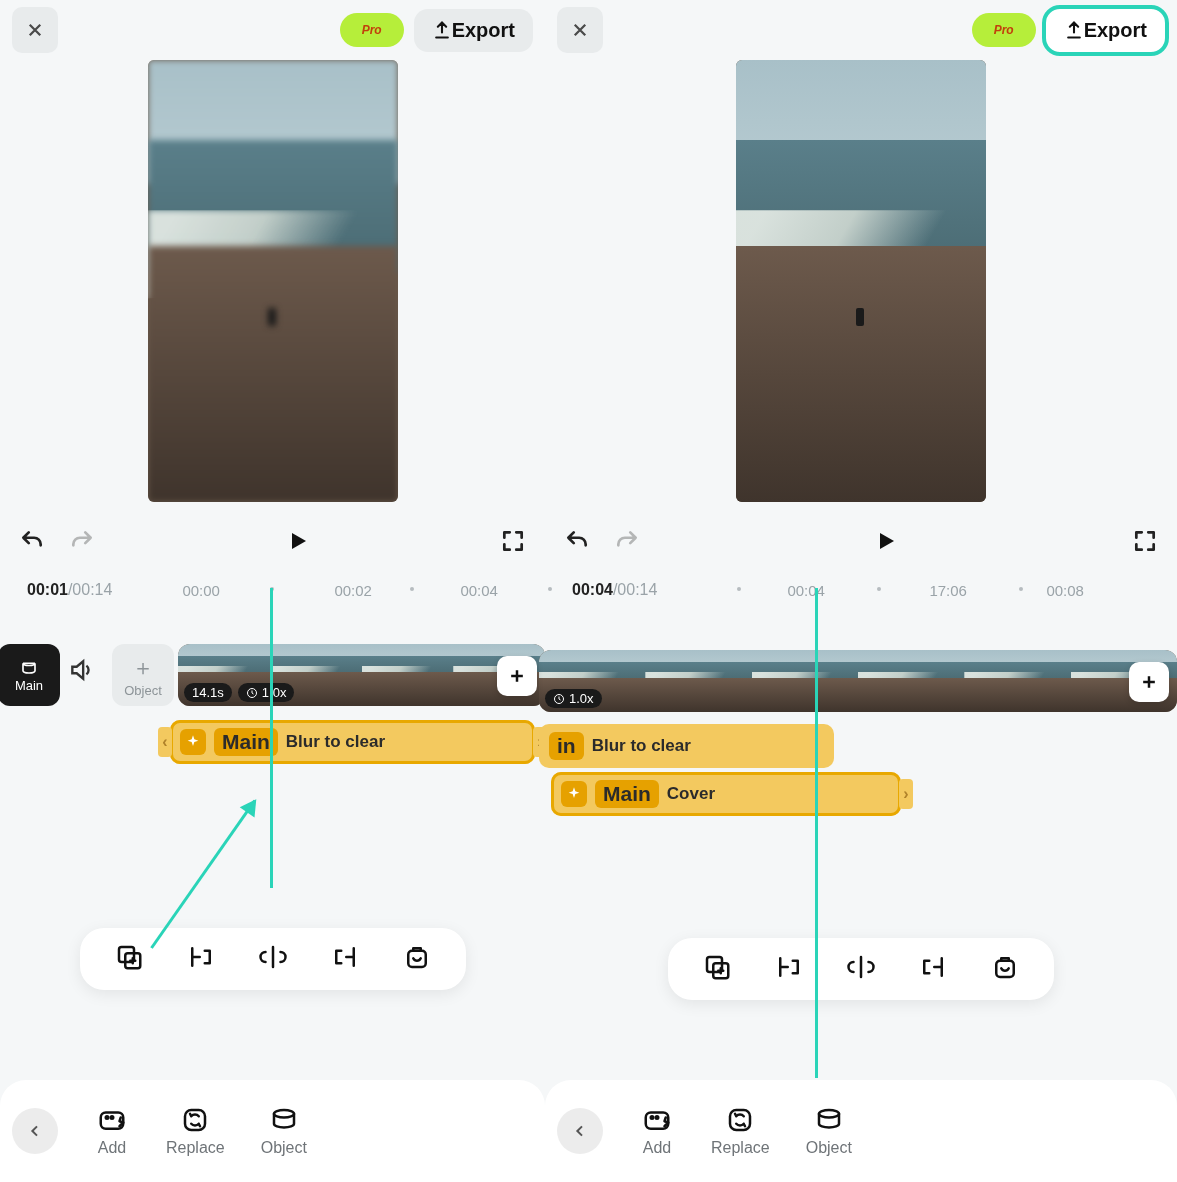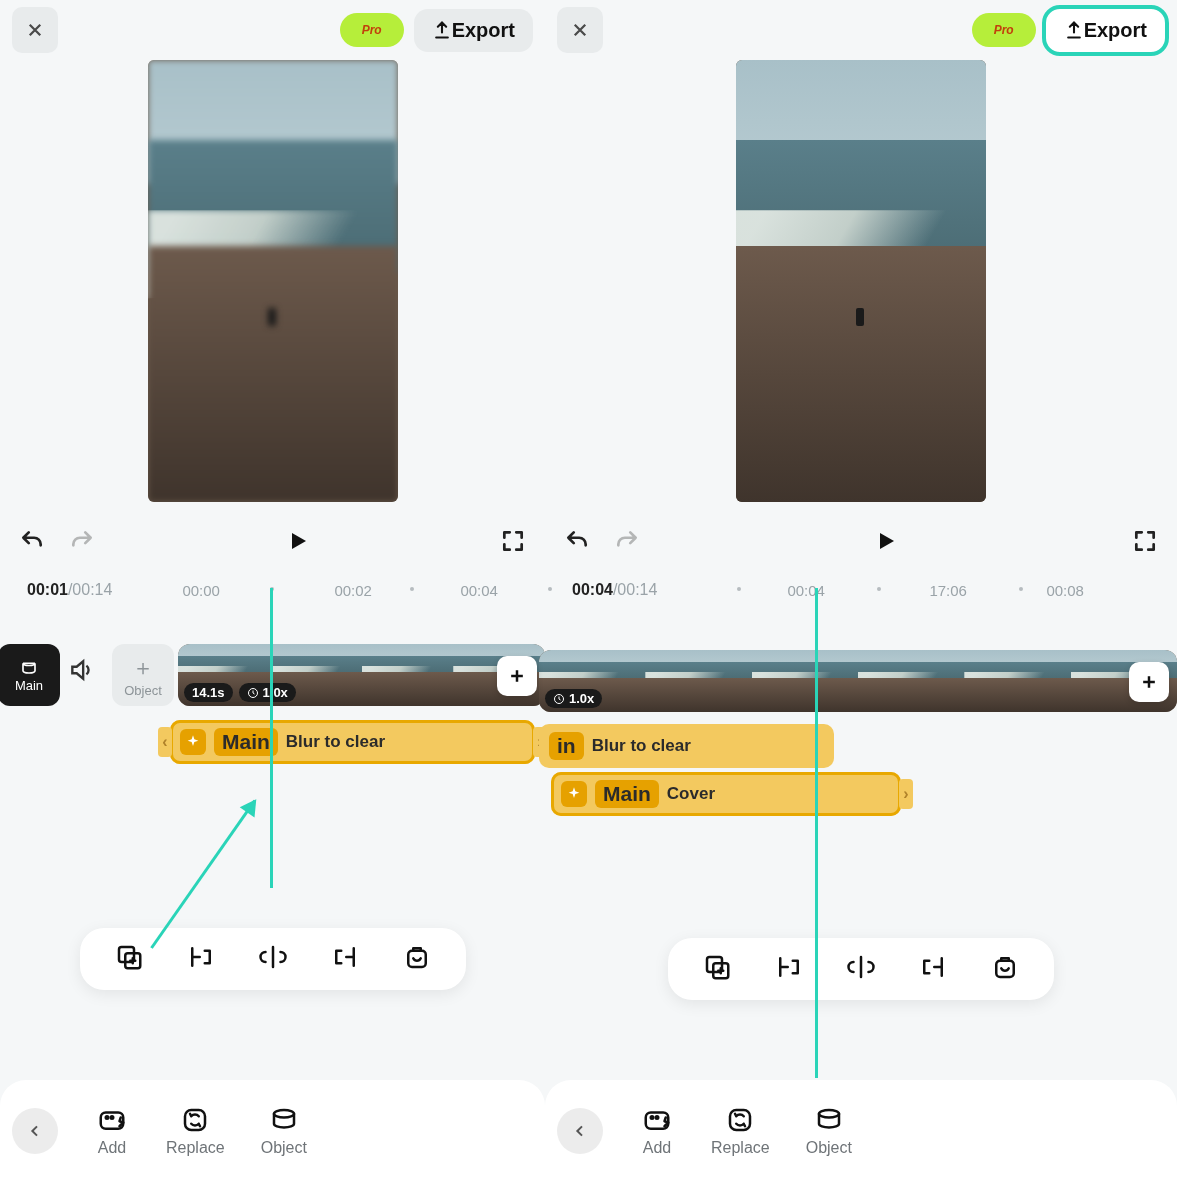--- a/index.html
+++ b/index.html
@@ -54,21 +54,21 @@
 
   .track-row { position:absolute; left:0; right:0; height:66px; display:flex; align-items:center; }
   .cover-btn { width:62px; height:62px; background:#1a1a1a; border-radius:12px; display:flex; flex-direction:column; align-items:center; justify-content:center; color:#fff; font-size:13px; gap:2px; margin-left:-2px;}
   .cover-btn svg { width:20px; height:18px; stroke:#fff; fill:none; stroke-width:2.2; }
   .sound-btn { width:36px; height:36px; margin:0 8px; }
   .sound-btn svg { width:26px; height:26px; stroke:#333; fill:none; stroke-width:2.2; }
   .opening-btn { width:62px; height:62px; background:#e8ebec; border-radius:12px; display:flex; flex-direction:column; align-items:center; justify-content:center; color:#8d9498; font-size:13px; gap:0px; }
   .clip-strip { position:relative; height:62px; border-radius:12px; overflow:hidden; display:flex; flex:1;}
   .thumb { flex:1; position:relative; background:#6a5a4c; }
   .thumb .sky{height:30%} .thumb .sea{top:20%;height:30%} .thumb .foam{top:35%;height:25%} .thumb .sand{top:45%}
-  .badges { position:absolute; left:6px; bottom:4px; display:flex; gap:6px; align-items:flex-start; z-index:5;font-weight:bold;}
+  .badges { position:absolute; left:6px; bottom:4px; display:flex; gap:6px; align-items:flex-start; z-index:5;}
   .badge { background:#1a1a1a; color:#fff; font-size:13px; padding:2px 8px; border-radius:999px; display:flex; align-items:center; gap:4px;}
   .badge svg { width:12px; height:12px; fill:#fff; }
   .add-clip { position:absolute; right:8px; top:12px; width:40px; height:40px; background:#fff; border-radius:10px; display:flex; align-items:center; justify-content:center; z-index:6; box-shadow:0 2px 6px rgba(0,0,0,.15);}
   .add-clip svg{width:20px;height:20px;stroke:#111;stroke-width:3;}
 
   .fx-track { position:absolute; height:44px; border-radius:10px; background:#f3c95f; display:flex; align-items:center; padding:0 10px; gap:8px; color:#2b2b2b; font-size:17px; font-weight:600;}
   .fx-track.selected { box-shadow: 0 0 0 3px #e8a800 inset; }
   .fx-handle { position:absolute; width:14px; height:30px; top:7px; background:#f3c95f; border-radius:4px; display:flex;align-items:center;justify-content:center; color:#b0822a; font-size:16px; font-weight:900;}
   .fx-handle.l{left:-12px;} .fx-handle.r{right:-12px;}
   .fx-icon { width:26px; height:26px; background:#e6a100; border-radius:6px; display:flex;align-items:center;justify-content:center;}

